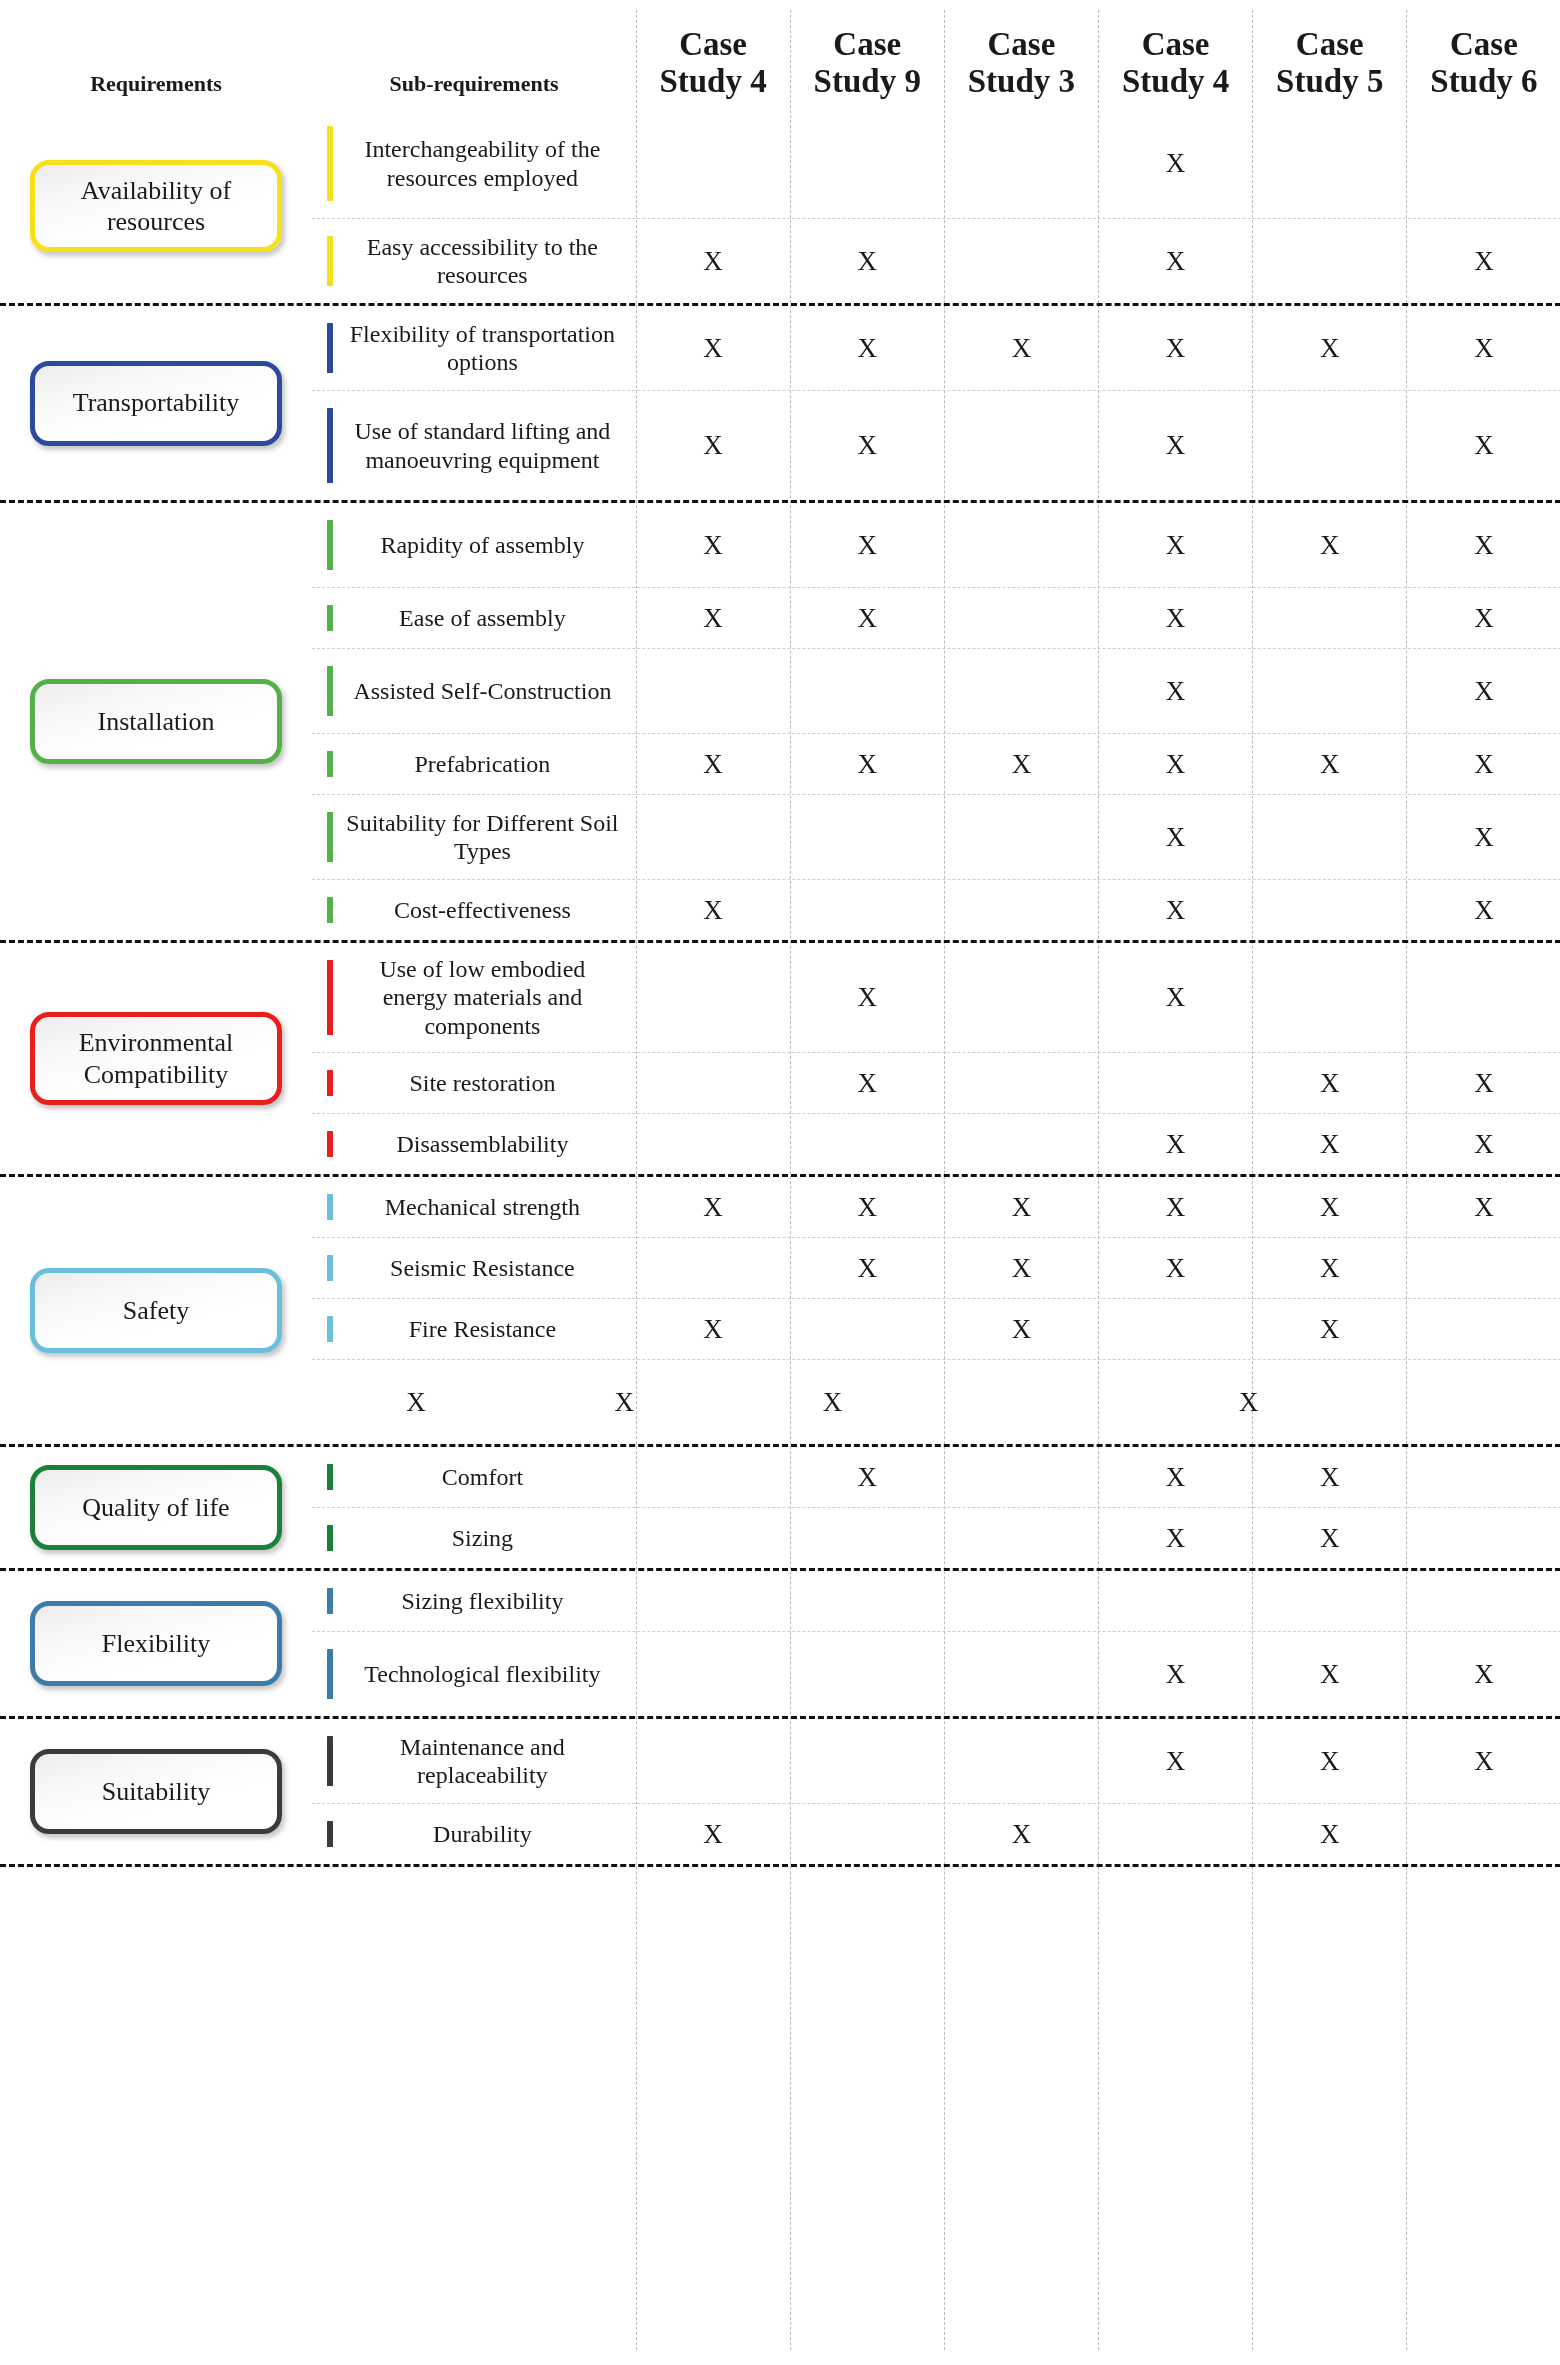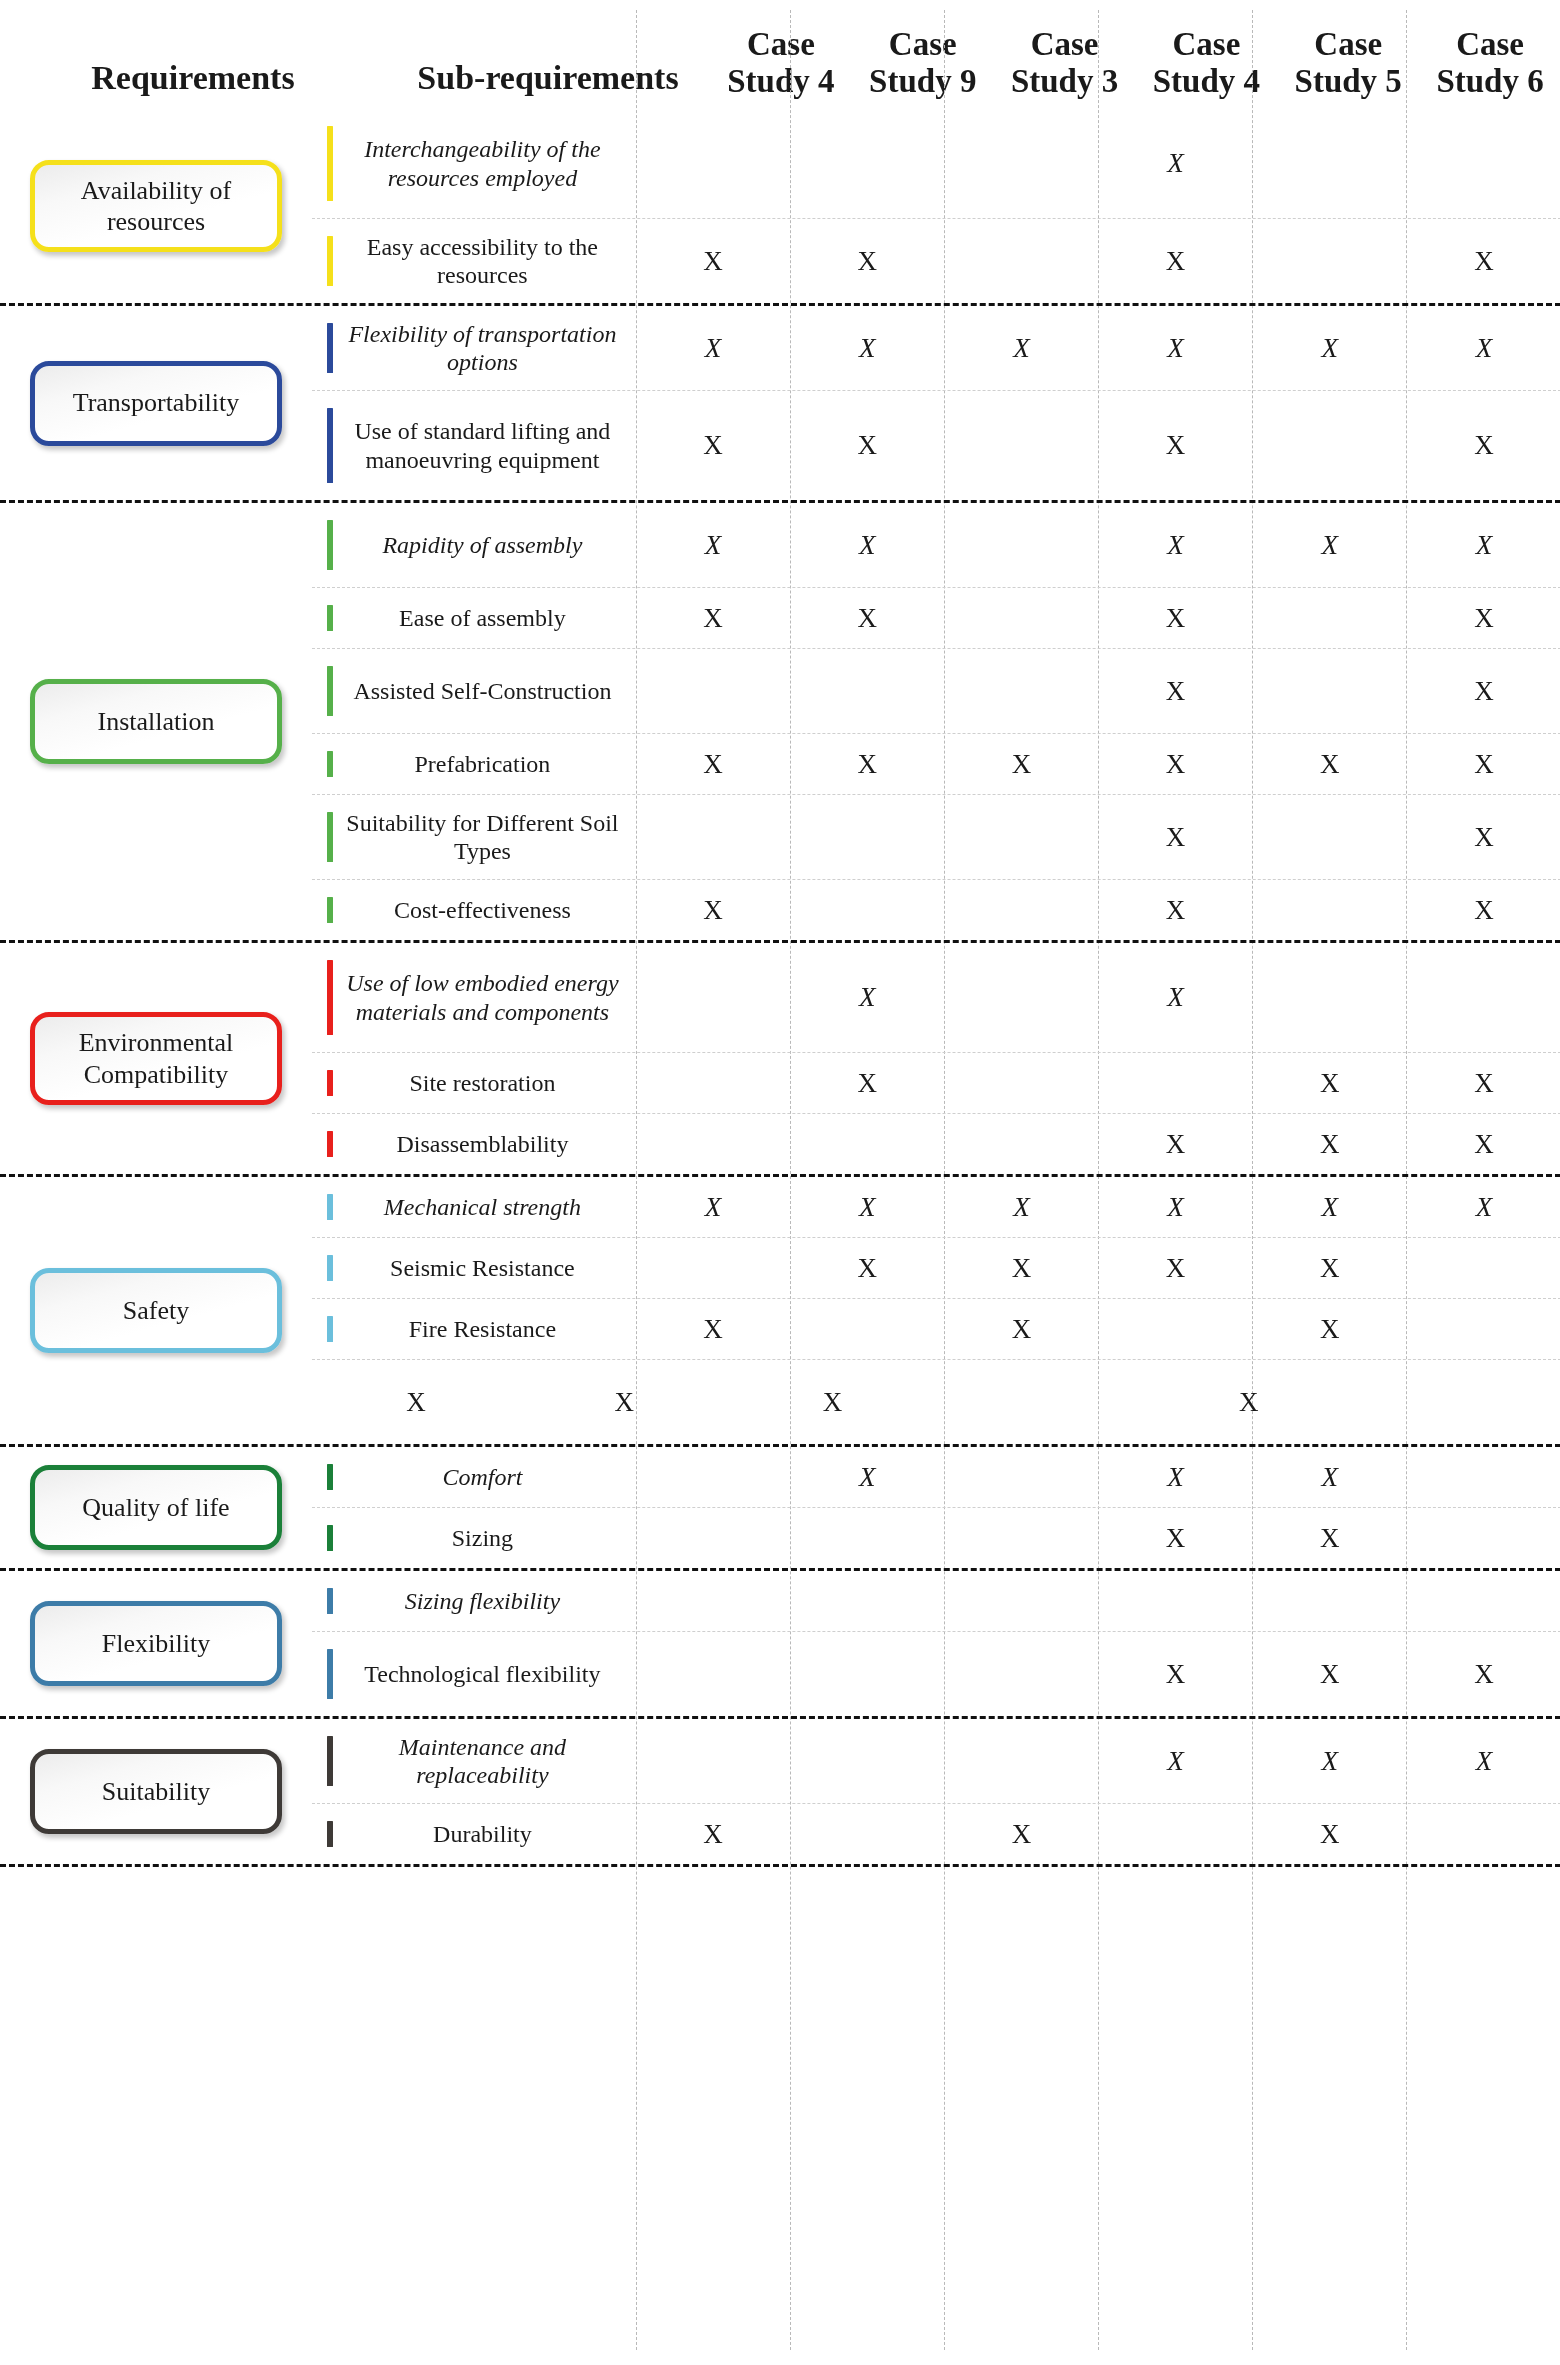--- a/index.html
+++ b/index.html
@@ -24,24 +24,23 @@
   }
 
   
   .header-row{
     display:flex;align-items:flex-end;
     height:109px;
     box-sizing:border-box;
   }
   .h-req,.h-sub{
     font-weight:bold;
-    font-size:34px;
+    font-size:22px;
     text-align:center;
     padding-bottom:12.3px;
-    margin-left:37px;
   }
   .h-req{width:312px;}
   .h-sub{width:324px;}
   .h-cases{display:flex;flex:1;}
   .h-case{
     flex:1;
     text-align:center;
     font-weight:bold;
     font-size:33px;
     line-height:1.12;
@@ -81,21 +80,21 @@
     box-sizing:border-box;
   }
 
   .rows-cell{flex:1;display:flex;flex-direction:column;}
 
   .srow{
     display:flex;
     align-items:stretch;
     border-top:1.7px dashed #cfcfcf;
   }
-  .srow:first-child{border-top:none;font-style:italic;}
+  .srow:first-child{border-top:none;}
 
   .sub-cell{
     width:324px;flex:0 0 324px;
     display:flex;align-items:center;
     box-sizing:border-box;
     padding:7.8px 10px 7.8px 14.5px;
   }
   .bar{
     width:6.7px;
     align-self:stretch;

